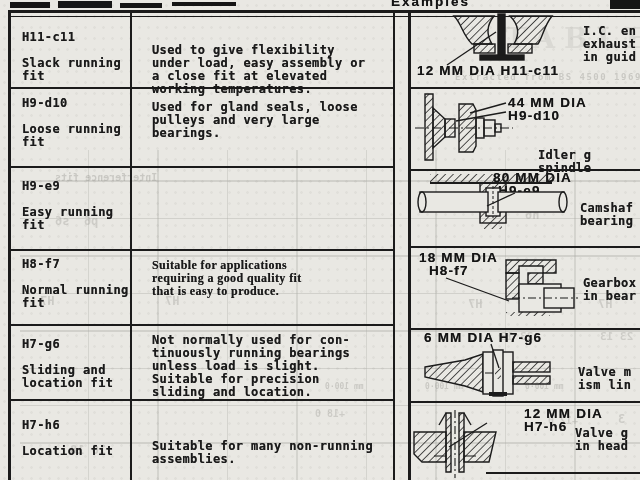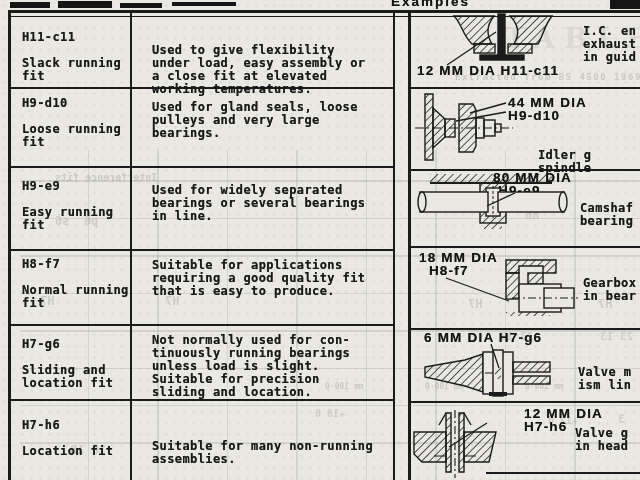--- a/index.html
+++ b/index.html
@@ -106,24 +106,21 @@
 
 Location fit</div>
 
   <div class="mono" style="left:152px;top:24px;margin-top:20px;">Used to give flexibility
 under load, easy assembly or
 a close fit at elevated
 working temperatures.</div>
   <div class="mono" style="left:152px;top:101px;">Used for gland seals, loose
 pulleys and very large
 bearings.</div>
-  <div class="mono" style="left:152px;top:184px;">Used for widely separated
-bearings or several bearings
-in line.</div>
-  <div class="mono" style="left:152px;top:259px;">Suitable for applications
+  <div class="mono" style="left:152px;top:259px;font-family:Liberation Serif, serif;">Suitable for applications
 requiring a good quality fit
 that is easy to produce.</div>
   <div class="mono" style="left:152px;top:334px;">Not normally used for con-
 tinuously running bearings
 unless load is slight.
 Suitable for precision
 sliding and location.</div>
   <div class="mono" style="left:152px;top:440px;">Suitable for many non-running
 assemblies.</div>
 

